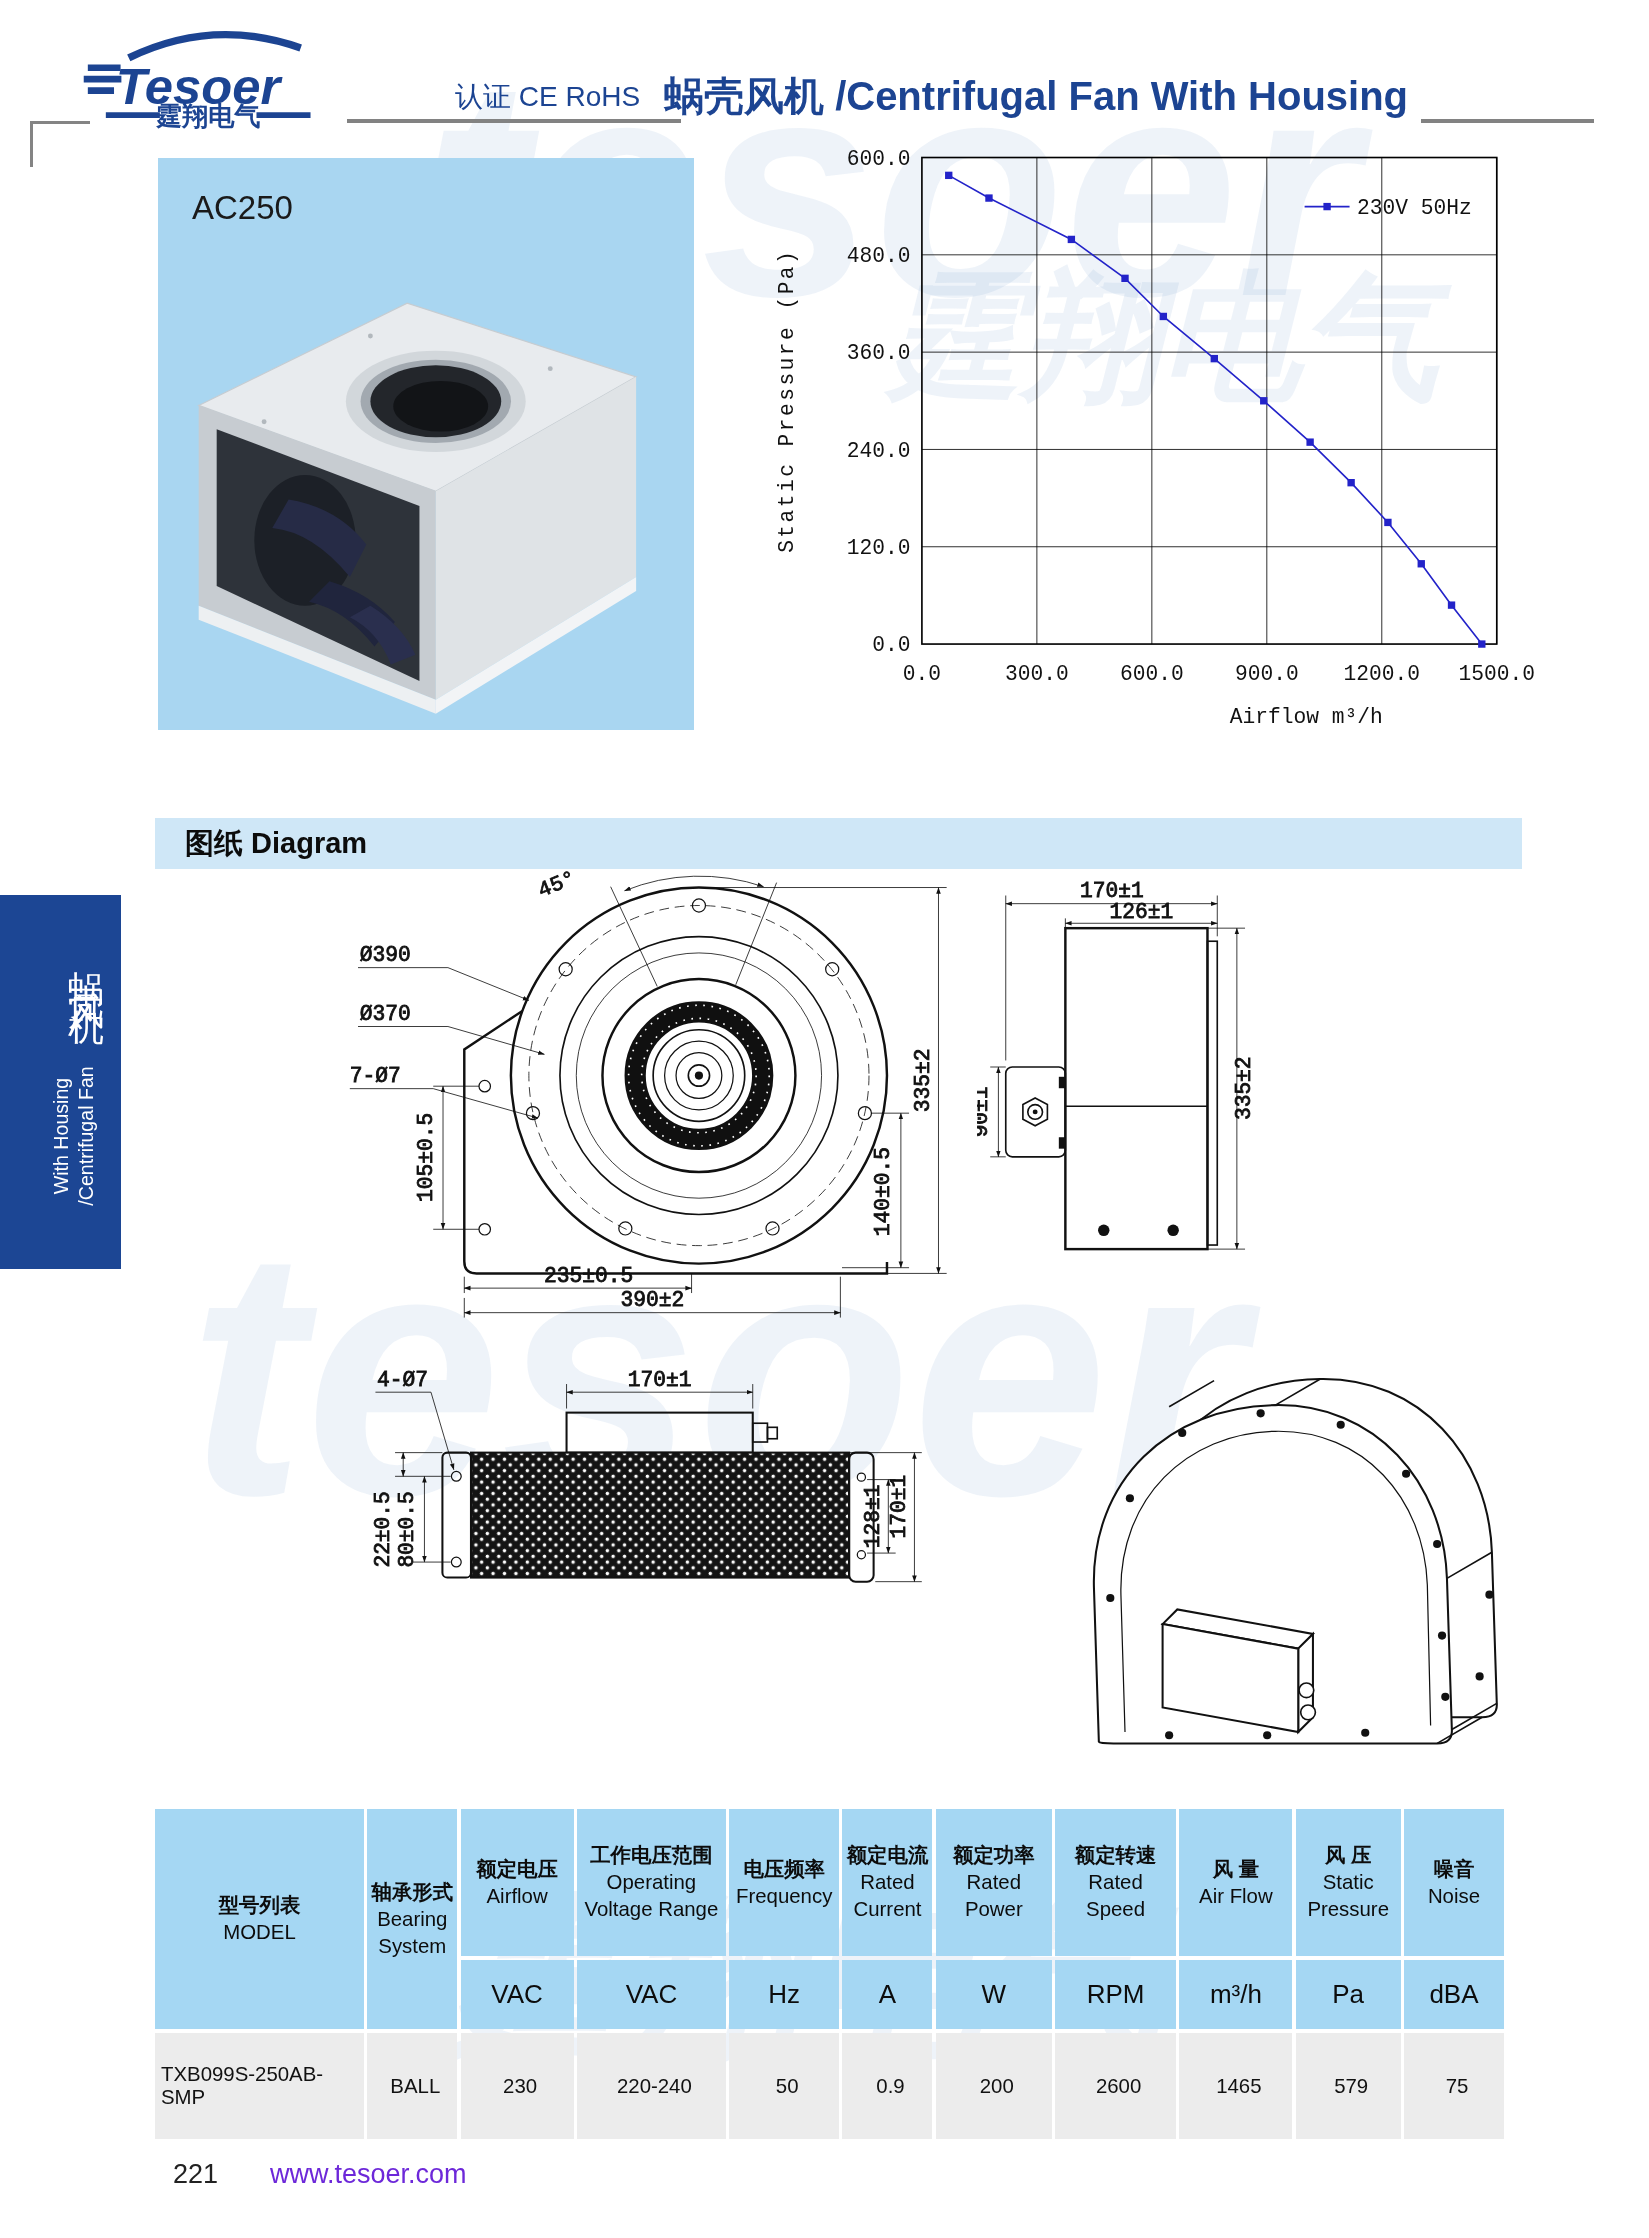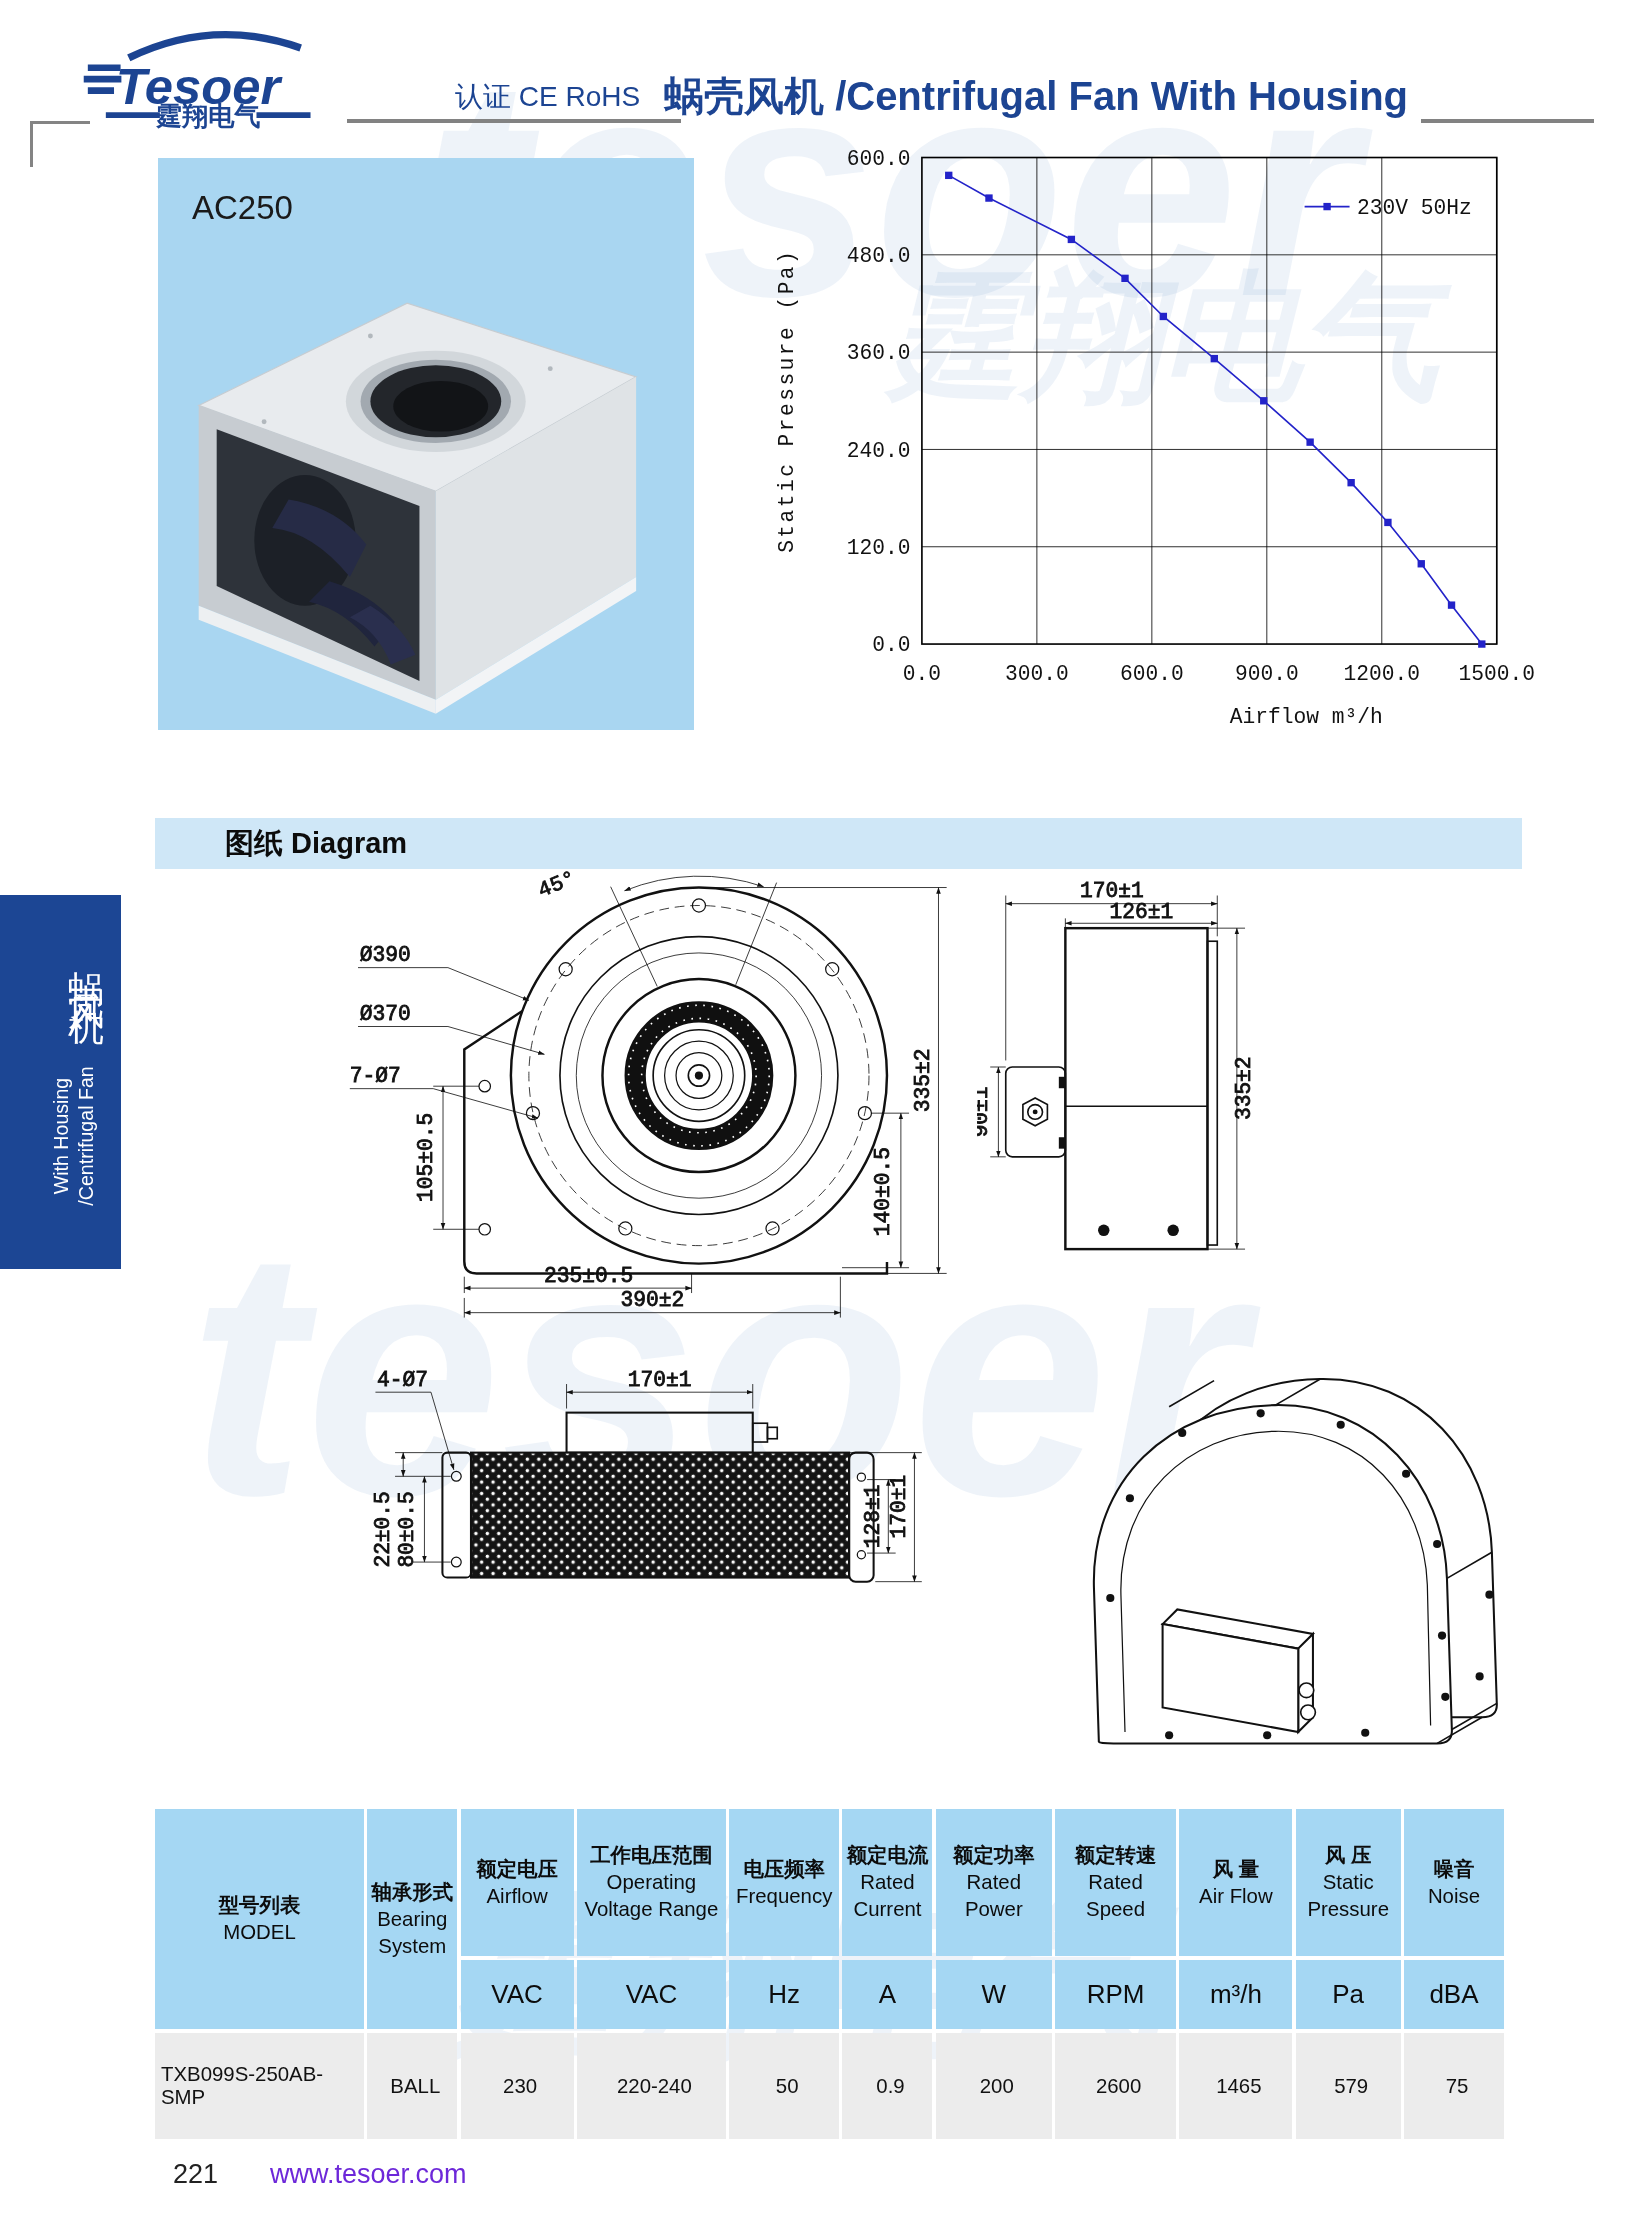--- a/index.html
+++ b/index.html
@@ -13,21 +13,21 @@
                border-top:3.3px solid #848484;border-left:3.3px solid #848484;z-index:1;}
   .rule{position:absolute;height:4.1px;background:#828282;z-index:1;}
   .cert{position:absolute;left:455px;top:78px;font-size:28px;font-weight:500;color:#1c4492;z-index:1;}
   .page-title{position:absolute;left:664px;top:69px;font-size:40px;font-weight:700;color:#1c4492;
               letter-spacing:0px;z-index:1;white-space:nowrap;text-align:right;}
   
   .product-panel{position:absolute;left:158px;top:158px;width:536px;height:572px;background:#a9d6f1;z-index:1;}
   .product-label{position:absolute;left:34px;top:31px;font-size:33px;color:#1a1a1a;}
   
   .section-strip{position:absolute;left:155px;top:818px;width:1367px;height:51px;background:#cfe7f7;z-index:1;}
-  .section-strip span{display:block;padding-left:50px;line-height:51px;font-size:29px;font-weight:700;color:#0c0c0c;margin-left:20px;}
+  .section-strip span{display:block;padding-left:30px;line-height:51px;font-size:29px;font-weight:700;color:#0c0c0c;}
   
   .side-tab{position:absolute;left:0;top:895px;width:121px;height:374px;background:#1c4694;z-index:2;}
   .side-zh{position:absolute;left:61px;top:47px;writing-mode:vertical-rl;font-size:36px;color:#fff;
            letter-spacing:13px;font-weight:500;}
   .side-en{position:absolute;left:-47px;top:214px;width:245px;height:54px;transform:rotate(-90deg);
            color:#fff;text-align:center;font-size:19.6px;line-height:25px;white-space:nowrap;}
   
   .cad text{font-family:"Liberation Mono","DejaVu Sans Mono",monospace;font-size:26px;fill:#111;}
   .cad line,.cad path,.cad circle,.cad rect,.cad polyline{vector-effect:none;}
   

